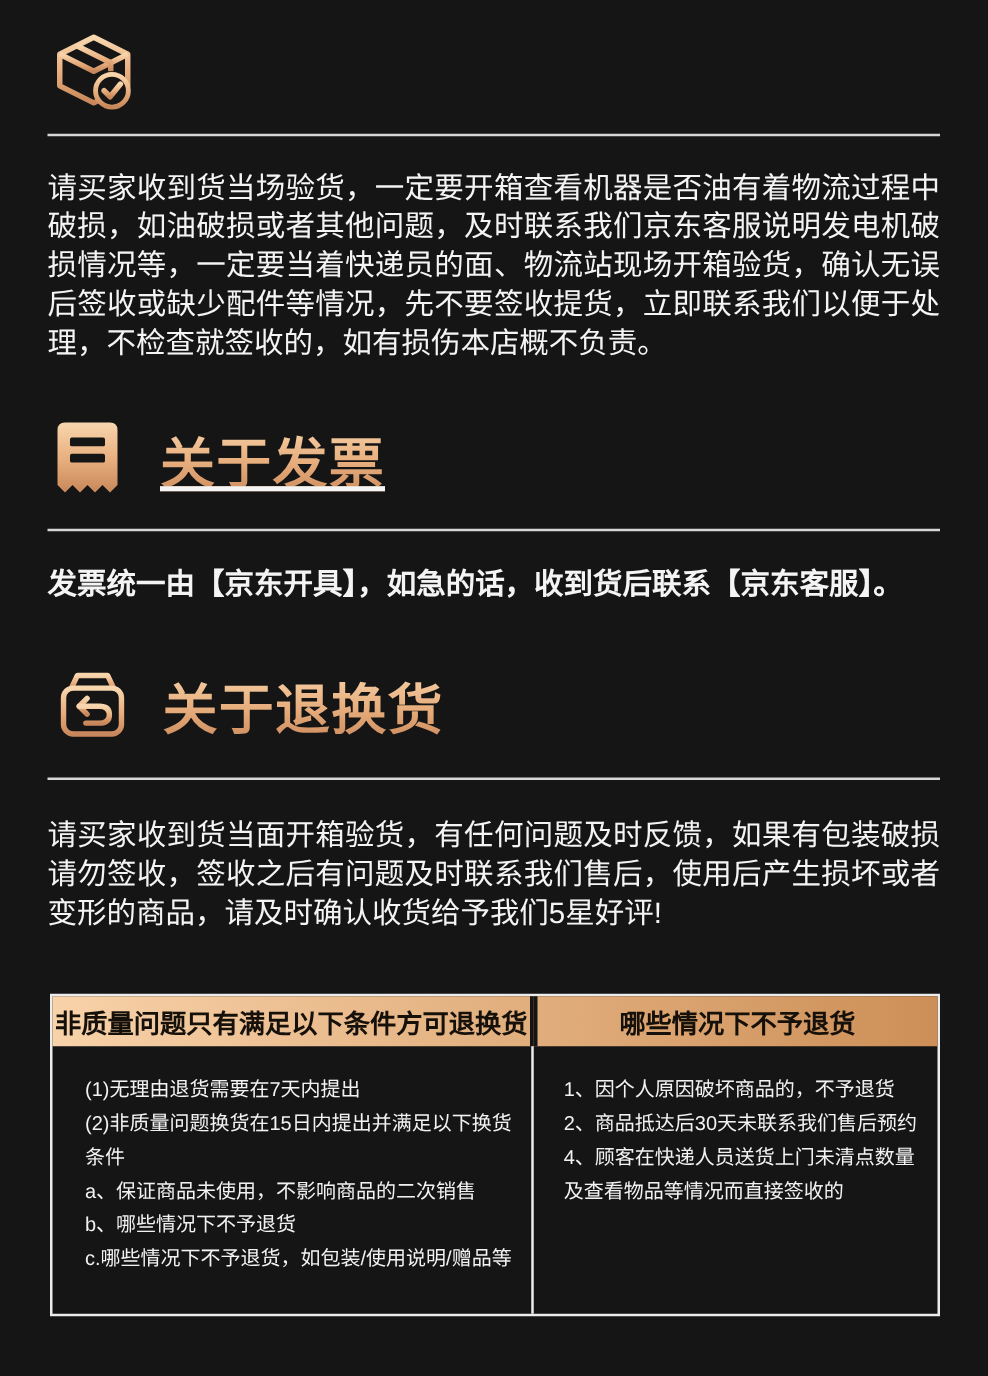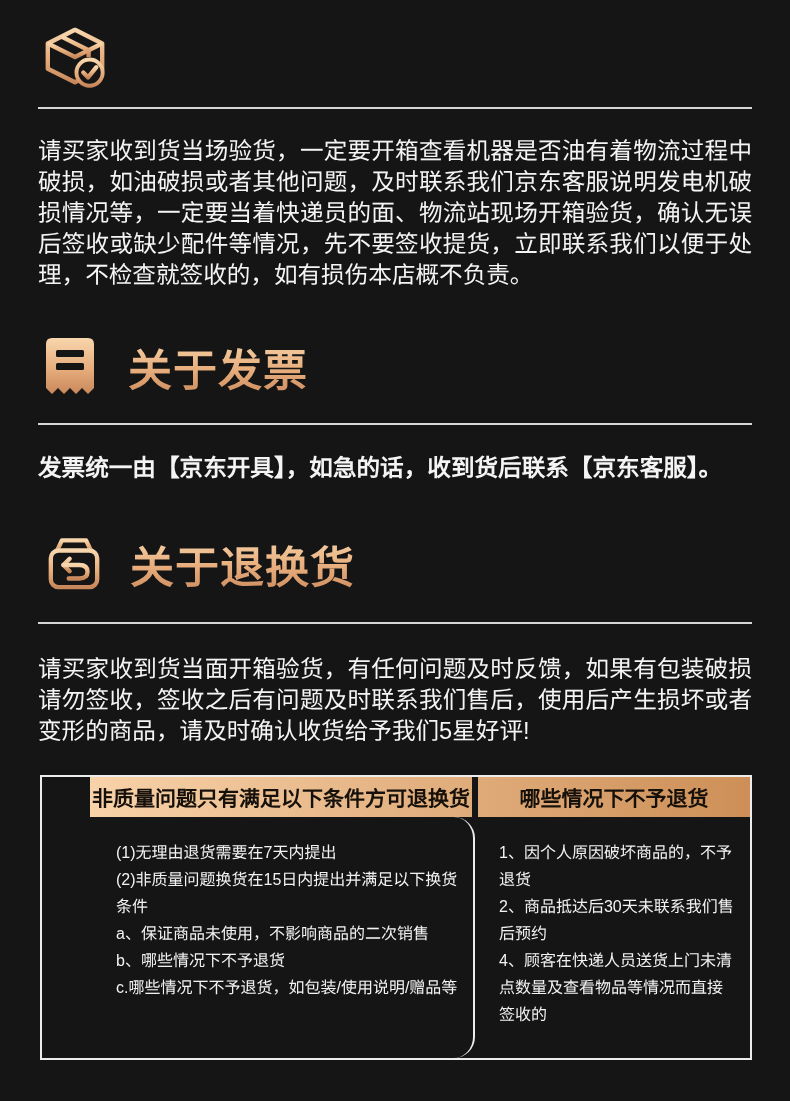--- a/index.html
+++ b/index.html
@@ -25,49 +25,48 @@
 
   .sec-body {
     font-size:23.6px; line-height:31px; color:#f4f4f4;
     text-align:justify; letter-spacing:0;
   }
 
   .s1-head { margin-top:24px; }
   .s1-rule { margin-top:15px; }
   .s1-body { margin-top:27px;font-family:Liberation Serif, serif; }
 
-  .s2-head { margin-top:44px; }
+  .s2-head { margin-top:44px;text-decoration:underline; }
   .s2-rule { margin-top:24px; }
   .s2-body { margin-top:28px;font-weight:bold; }
 
   .s3-head { margin-top:48px; }
   .s3-rule { margin-top:26px; }
   .s3-body { margin-top:30px; }
 
   
   .policy-table {
-    margin:28px 0 0 2px; width:712px; box-sizing:border-box;
+    margin:48px 0 0 2px; width:712px; box-sizing:border-box;
     border:2px solid #ececec;
-    padding-left:48px;
   }
   .pt-header-row {
     display:grid; grid-template-columns:385px 1fr;
     background:linear-gradient(90deg,#f8d2a9 0%,#cd8f57 100%);
   }
   .pt-header-cell {
     height:40px; display:flex; align-items:center; justify-content:center;
     font-size:21px; font-weight:bold; color:#16100a; box-sizing:border-box;
   }
   .pt-header-cell.left  { border-right:3px solid #151515; }
   .pt-header-cell.right { border-left:3px solid #151515; }
   .pt-body-row { display:grid; grid-template-columns:385px 1fr; }
   .pt-body-cell {
     font-size:16px; line-height:27px; color:#f2f2f2; box-sizing:border-box;
   }
-  .pt-body-cell.left  { border-right:2px solid #ececec; padding:22px 10px 30px 26px;border-radius:21px; }
+  .pt-body-cell.left  { border-right:2px solid #ececec; padding:22px 10px 30px 26px; }
   .pt-body-cell.right { padding:22px 14px 30px 24px; }
   .policy-item { text-align:left; }
 
   svg.icon { display:block; }
 </style>
 </head>
 <body>
 
 <svg width="0" height="0" style="position:absolute" aria-hidden="true">
   <defs>

